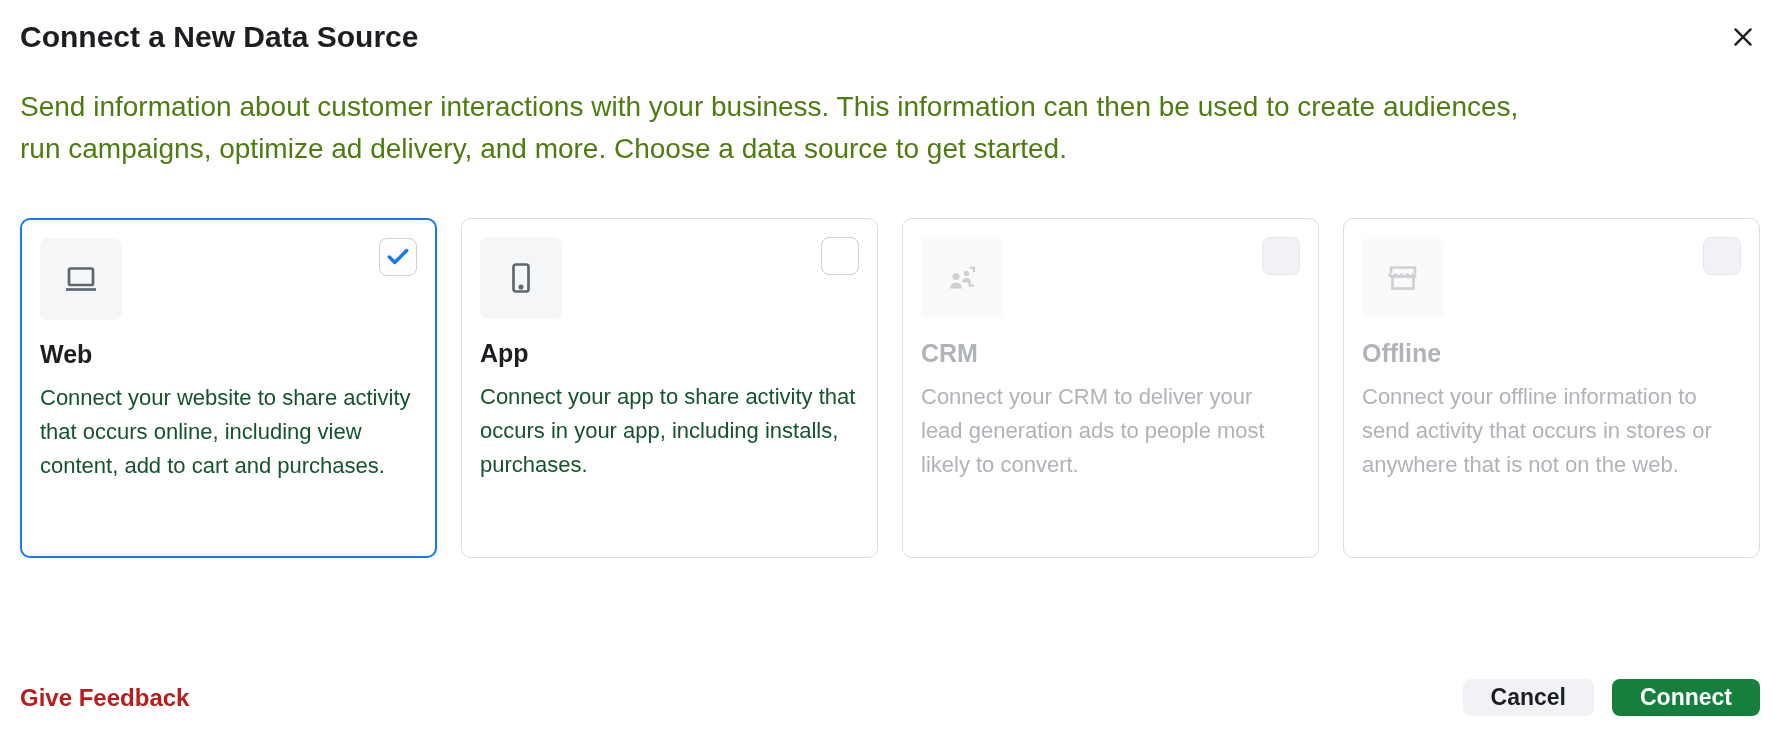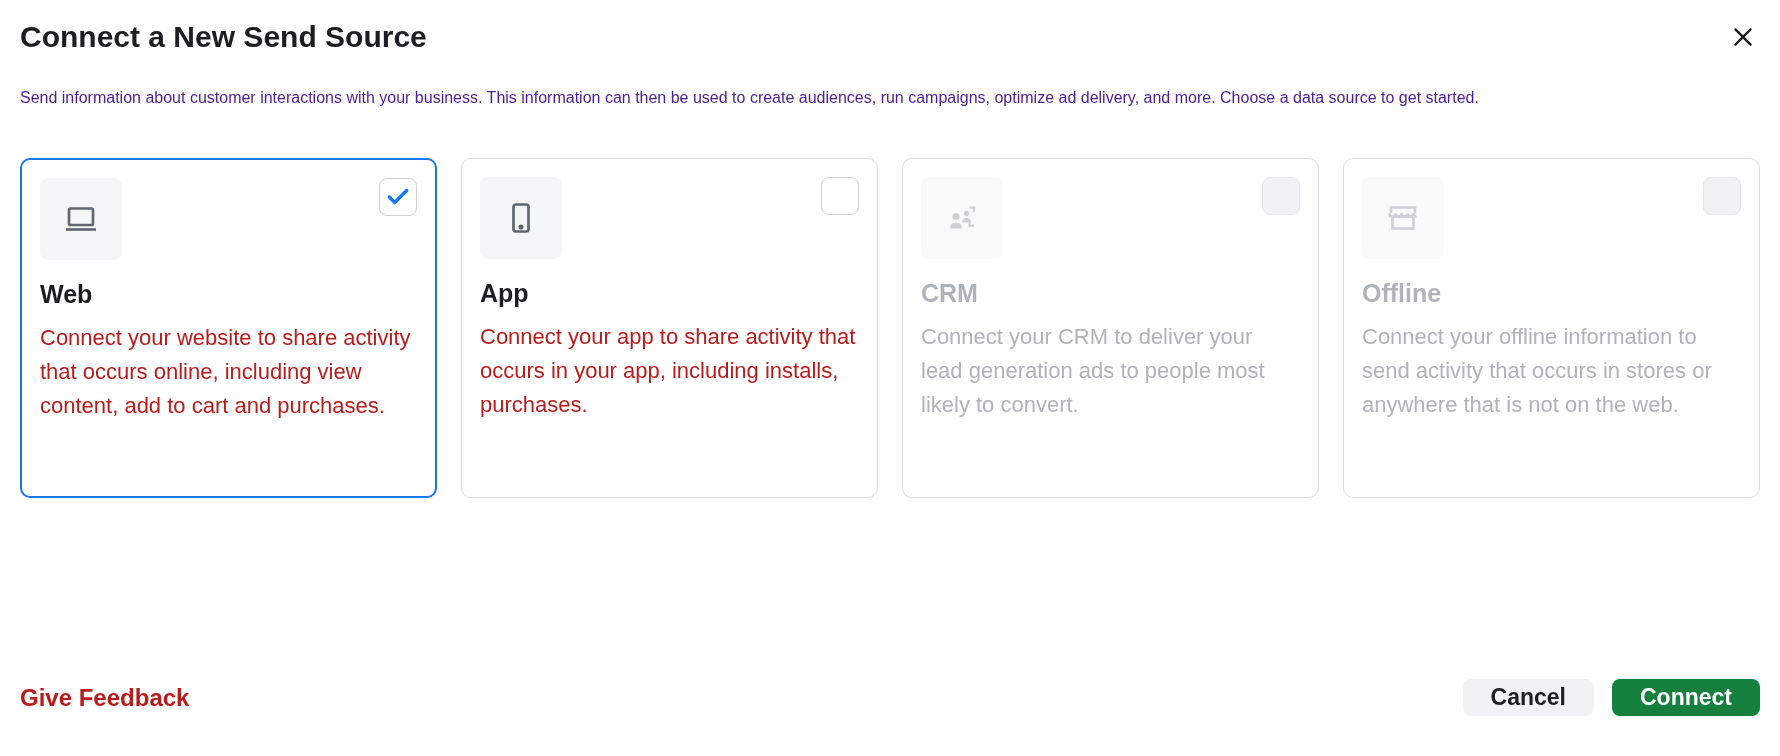--- a/index.html
+++ b/index.html
@@ -31,23 +31,23 @@
       padding: 4px;
       display: flex;
       align-items: center;
       justify-content: center;
     }
     .close-btn svg {
       width: 26px;
       height: 26px;
     }
     .description {
-      font-size: 16px;
+      font-size: 28px;
       line-height: 1.5;
-      color: #4c1d95;
+      color: #4d7c0f;
       margin-bottom: 48px;
       max-width: 1500px;
     }
     .cards {
       display: grid;
       grid-template-columns: repeat(4, 1fr);
       gap: 24px;
       margin-bottom: 60px;
       border-radius: 30px;
     }
@@ -115,21 +115,21 @@
     }
     .card-title {
       font-size: 25px;
       font-weight: 700;
       color: #1c1e21;
       margin-bottom: 12px;
     }
     .card-desc {
       font-size: 22px;
       line-height: 1.55;
-      color: #b91c1c;
+      color: #14532d;
     }
     .footer {
       position: absolute;
       bottom: 40px;
       left: 20px;
       right: 20px;
       display: flex;
       justify-content: space-between;
       align-items: center;
     }
@@ -157,21 +157,21 @@
     }
     .btn-primary {
       background: #15803d;
       color: #fff;
     }
   </style>
 </head>
 <body>
 
 <div class="header">
-  <h1 class="title">Connect a New Send Source</h1>
+  <h1 class="title">Connect a New Data Source</h1>
   <div class="close-btn">
     <svg viewBox="0 0 24 24" fill="none" stroke="#1c1e21" stroke-width="2.2" stroke-linecap="round">
       <line x1="5" y1="5" x2="19" y2="19"></line>
       <line x1="19" y1="5" x2="5" y2="19"></line>
     </svg>
   </div>
 </div>
 
 <p class="description">Send information about customer interactions with your business. This information can then be used to create audiences, run campaigns, optimize ad delivery, and more. Choose a data source to get started.</p>
 

